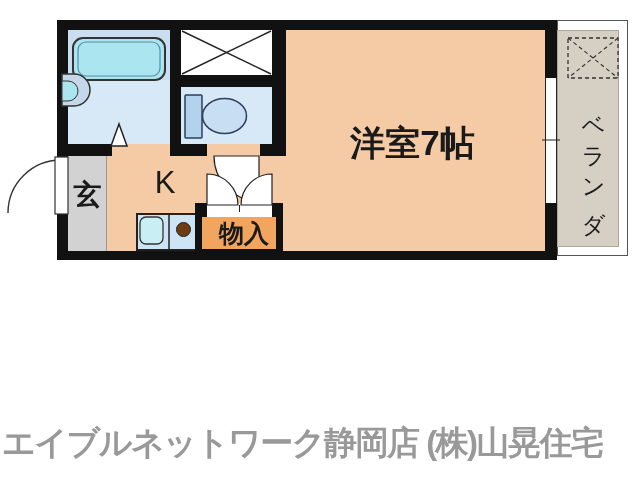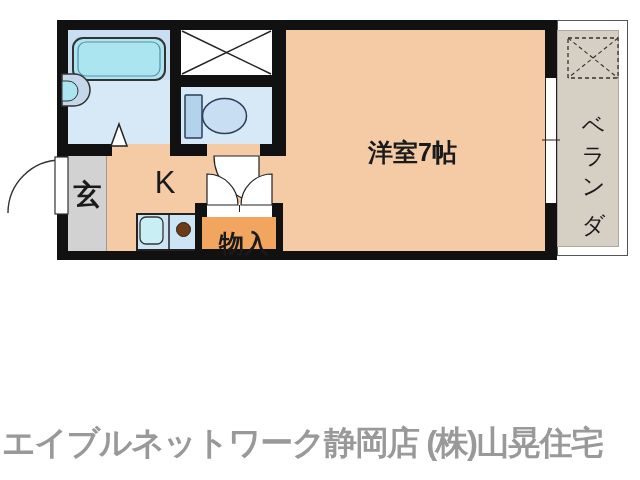--- a/index.html
+++ b/index.html
@@ -3,22 +3,22 @@
 <meta charset="utf-8">
 <style>
   html,body{margin:0;padding:0;background:#fff;}
   #stage{position:relative;width:640px;height:480px;background:#ffffff;overflow:hidden;
          font-family:"Liberation Sans",sans-serif;}
   .abs{position:absolute;box-sizing:border-box;}
   .wall{position:absolute;background:#111;}
   .lbl{position:absolute;color:#1a1a1a;font-weight:600;line-height:1;}
   #lbl-genkan{left:67px;top:181px;width:41px;text-align:center;font-size:28px;}
   #lbl-kitchen{left:136px;top:167px;width:58px;text-align:center;font-size:31px;font-weight:500;}
-  #lbl-storage{left:202px;top:231px;width:84px;text-align:center;font-size:25px;font-weight:700;}
-  #lbl-main{left:310px;top:140px;width:205px;text-align:center;font-size:25px;}
+  #lbl-storage{left:202px;top:221px;width:84px;text-align:center;font-size:25px;font-weight:700;}
+  #lbl-main{left:310px;top:125px;width:205px;text-align:center;font-size:35px;}
   #lbl-balcony{left:582px;top:99px;font-size:23px;writing-mode:vertical-rl;letter-spacing:6px;font-weight:500;}
   #footer-text{position:absolute;left:2px;top:421px;width:640px;font-size:33px;font-weight:700;
                color:#999999;letter-spacing:-1.5px;white-space:nowrap;}
   svg{position:absolute;left:0;top:0;}
 </style>
 </head>
 <body>
 
 <div id="stage">
 

